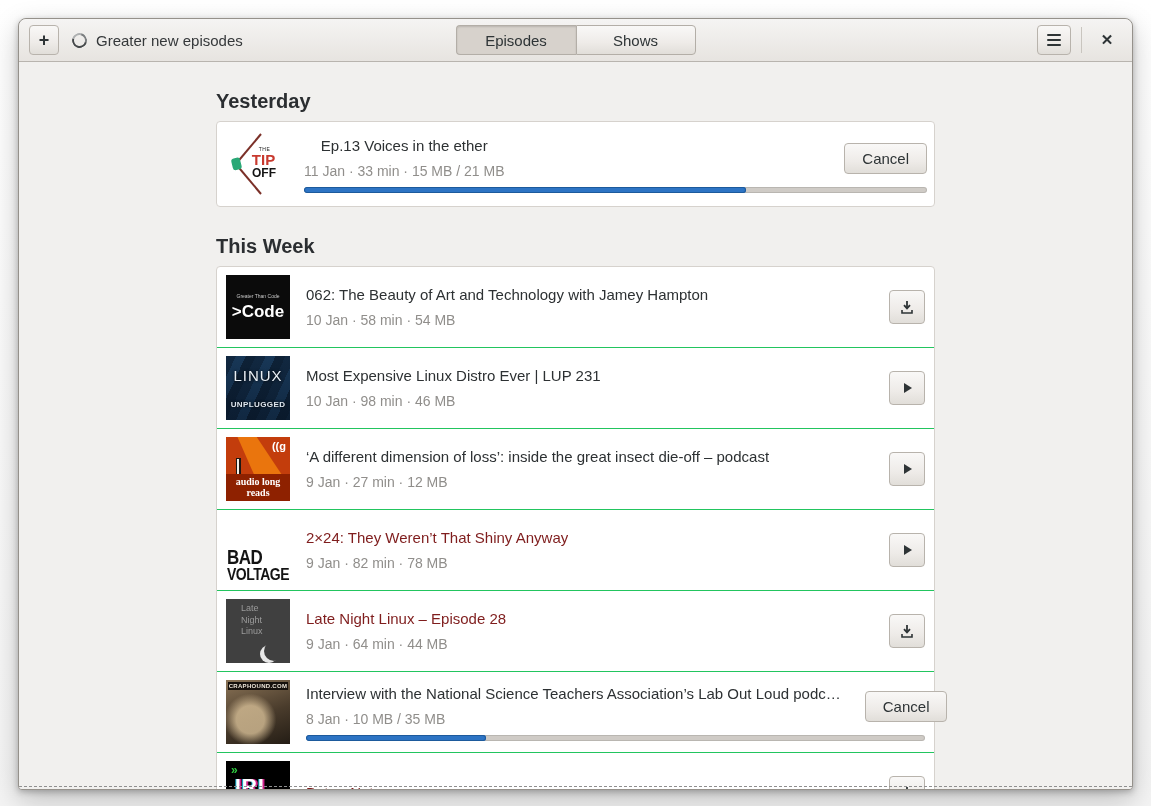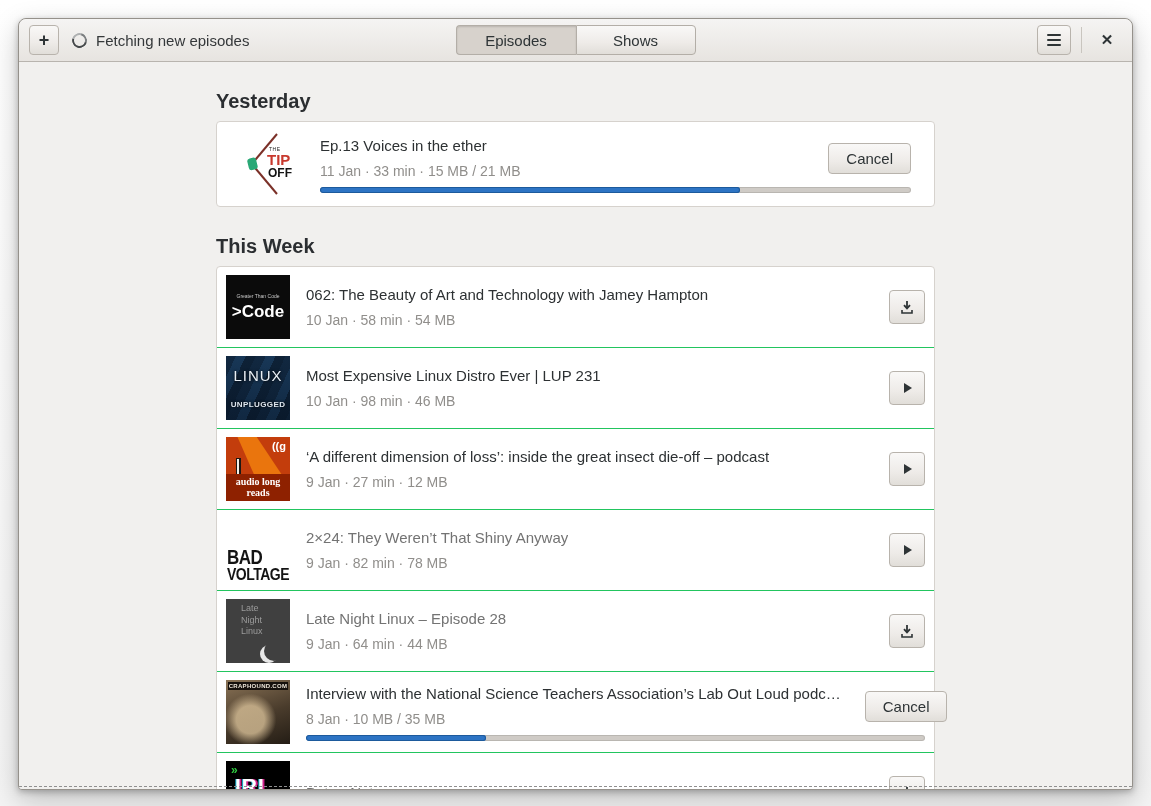--- a/index.html
+++ b/index.html
@@ -60,27 +60,27 @@
     width: 30px; height: 30px; background: none; border: none;
     display: flex; align-items: center; justify-content: center;
     font-size: 15px; font-weight: bold; color: #2e3436; cursor: pointer;
   }
   
   .content { flex: 1; position: relative; overflow: hidden; background: #f1f0ee; }
   .page { width: 719px; margin: 0 auto; }
   .section-heading { font-size: 20px; font-weight: 700; color: #2b2e31; margin: 28px 0 8px; }
   .card { background: #fff; border: 1px solid #d6d2cd; border-radius: 4px; }
   .row { display: flex; padding: 8px 9px; gap: 16px; }
-  .card.single .row { padding: 10px 23px; }
+  .card.single .row { padding: 10px 7px; text-align: center; }
   .row + .row { border-top: 1px solid #22c55e; }
   .cover { width: 64px; height: 64px; flex: none; position: relative; overflow: hidden; }
   .main { flex: 1; display: flex; flex-direction: column; min-width: 0; }
   .line1 { flex: 1; display: flex; align-items: center; justify-content: space-between; gap: 24px; min-width: 0; }
   .title { font-size: 15px; line-height: 20px; color: #2d3133; white-space: nowrap; overflow: hidden; }
-  .row.played .title { color: #737373; }
+  .row.played .title { color: #7f1d1d; }
   .meta { font-size: 14px; line-height: 18px; color: #908e8b; margin-top: 6px; white-space: nowrap; }
   .icon-btn { width: 36px; height: 34px; flex: none; }
   .text-btn { height: 31px; padding: 0 17px; font-size: 15px; flex: none; }
   .progressbar {
     height: 6px; background: #cfcbc6; border-radius: 3px;
     margin: 3px 0 3px; overflow: hidden;
     box-shadow: inset 0 0 0 1px rgba(0,0,0,.10);
   }
   .progress-fill { height: 100%; background: #2d74c4; border-radius: 3px; box-shadow: inset 0 0 0 1px #1d5a9c; }
   .undershoot { position: absolute; left: 0; right: 0; bottom: 2px; border-top: 1px dashed #8f8f8f; }
@@ -155,21 +155,21 @@
 </head>
 <body>
 
 <div class="window">
 
   <div class="headerbar">
     <div class="btn add-btn">
       <span>+</span>
     </div>
     <div class="spinner"></div>
-    <div class="status-text">Fetching new episodes</div>
+    <div class="status-text">Greater new episodes</div>
 
     <div class="switcher">
       <div class="switch-btn first active">
         <span>Episodes</span>
       </div>
       <div class="switch-btn last">
         <span>Shows</span>
       </div>
     </div>
 

